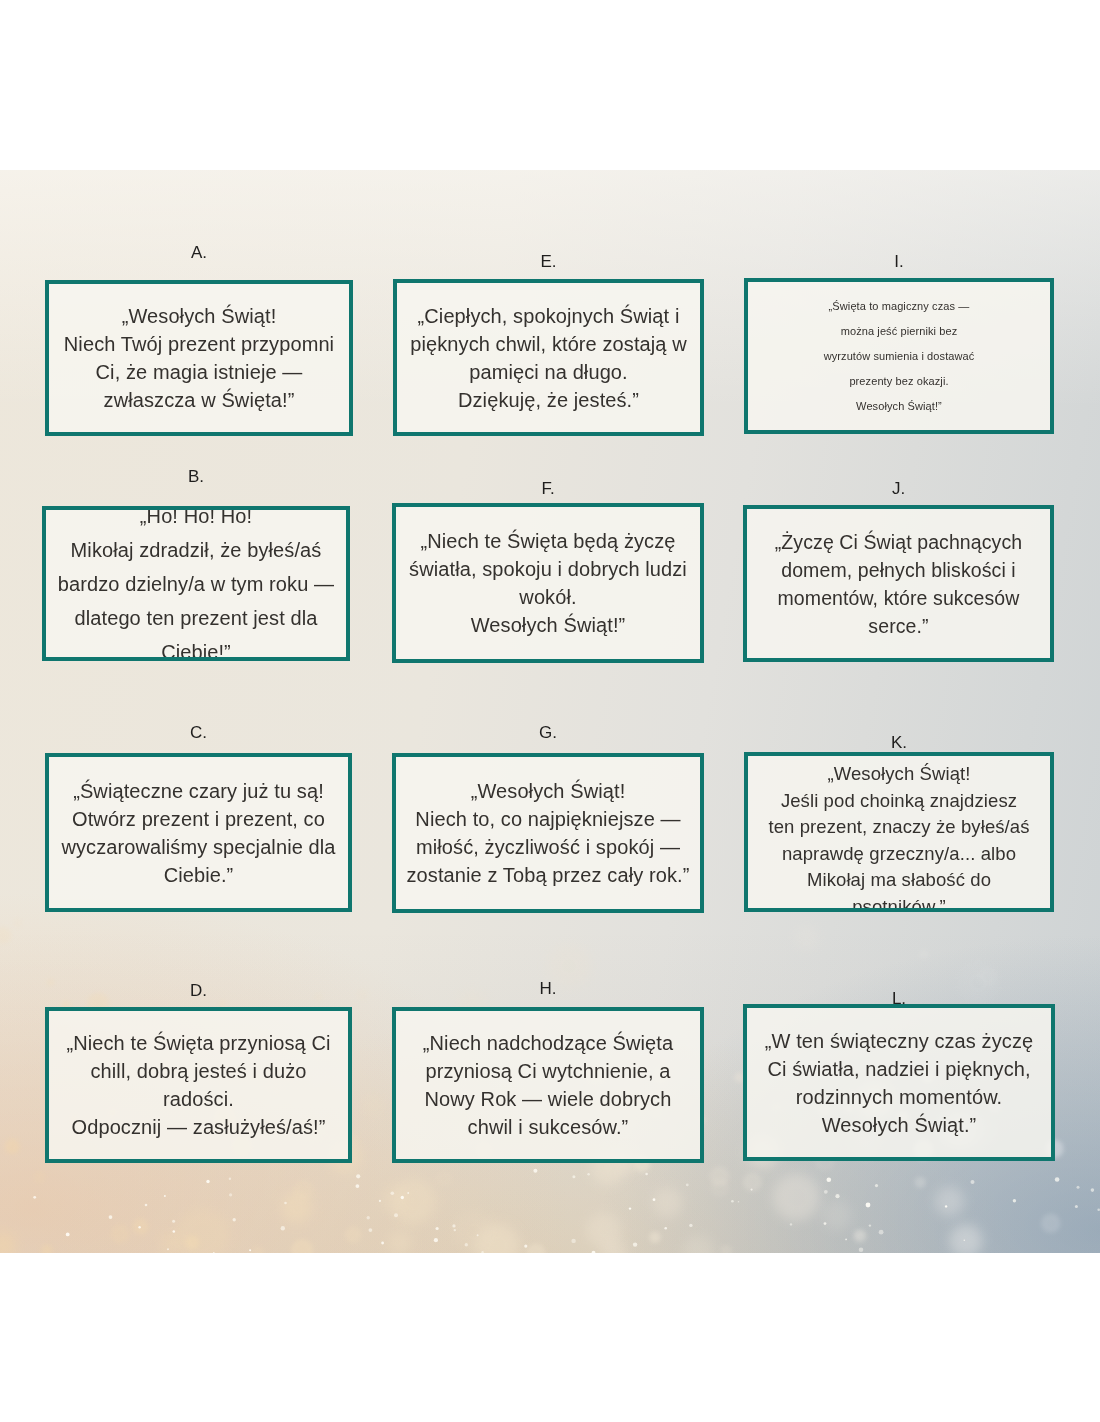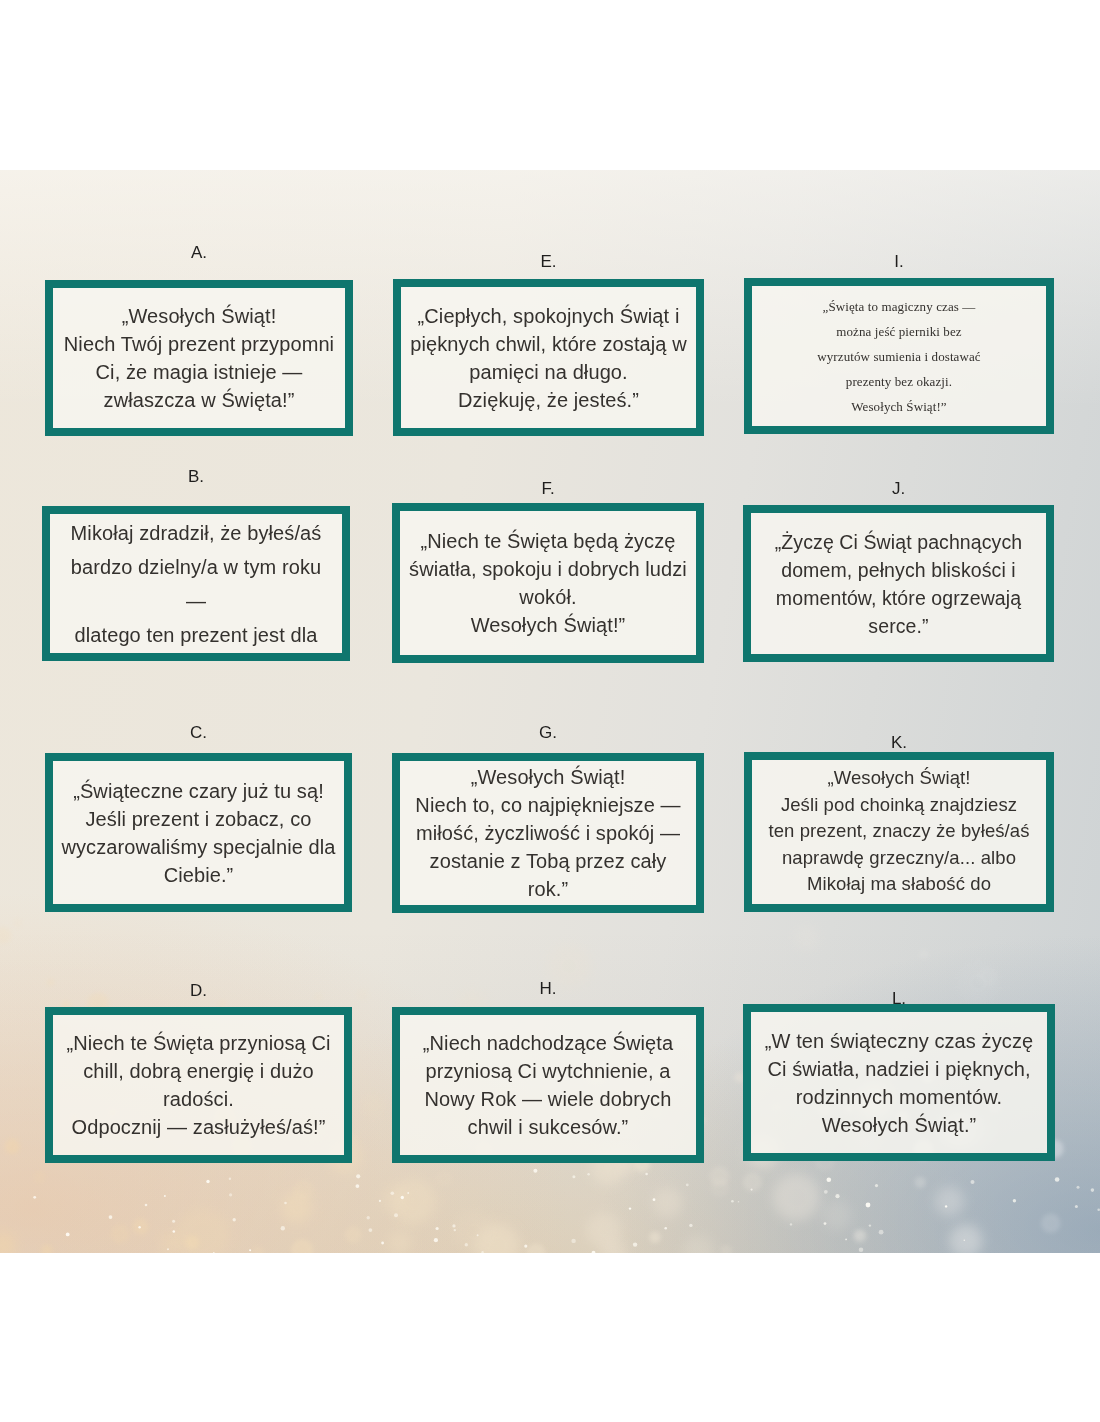--- a/index.html
+++ b/index.html
@@ -24,35 +24,35 @@
   .card{position:absolute;}
   .card-label{
     position:absolute;left:0;right:0;
     text-align:center;
     font-size:17px;line-height:22px;
     color:#1f1e1d;
   }
   .card-box{
     width:100%;height:100%;
     box-sizing:border-box;
-    border:8px solid #0f766e;
+    border:4px solid #0f766e;
     background:rgba(247,245,239,0.84);
     display:flex;align-items:center;justify-content:center;
     overflow:hidden;
     padding:2px 8px;
   }
   .quote-text{
     white-space:pre-line;
     text-align:center;
     font-size:20px;line-height:28px;
     color:#34312e;
     letter-spacing:0.1px;
   }
   .card-b .quote-text{line-height:34px;}
-  .card-i .quote-text{font-size:13px;line-height:25px;font-family:Liberation Serif, serif;}
+  .card-i .quote-text{font-size:11px;line-height:25px;}
   .card-j .quote-text{font-size:19.5px;}
   .card-k .card-box{align-items:flex-start;padding-top:5px;}
   .card-k .quote-text{font-size:18.5px;line-height:26.5px;}
 </style>
 </head>
 <body>
 
 <div class="page">
 
   <div class="bg">
@@ -287,30 +287,30 @@
 wokół.
 Wesołych Świąt!”</div>
     </div>
   </div>
 
   <div class="card card-j" style="left:743px;top:505px;width:311px;height:157px;">
     <div class="card-label" style="top:-27px;">J.</div>
     <div class="card-box">
       <div class="quote-text">„Życzę Ci Świąt pachnących
 domem, pełnych bliskości i
-momentów, które ogrzewają
+momentów, które sukcesów
 serce.”</div>
     </div>
   </div>
 
   <div class="card card-c" style="left:45px;top:753px;width:307px;height:159px;">
     <div class="card-label" style="top:-31px;">C.</div>
     <div class="card-box">
       <div class="quote-text">„Świąteczne czary już tu są!
-Jeśli prezent i zobacz, co
+Otwórz prezent i prezent, co
 wyczarowaliśmy specjalnie dla
 Ciebie.”</div>
     </div>
   </div>
 
   <div class="card card-g" style="left:392px;top:753px;width:312px;height:160px;">
     <div class="card-label" style="top:-31px;">G.</div>
     <div class="card-box">
       <div class="quote-text">„Wesołych Świąt!
 Niech to, co najpiękniejsze —
@@ -328,21 +328,21 @@
 naprawdę grzeczny/a... albo
 Mikołaj ma słabość do
 psotników.”</div>
     </div>
   </div>
 
   <div class="card card-d" style="left:45px;top:1007px;width:307px;height:156px;">
     <div class="card-label" style="top:-27px;">D.</div>
     <div class="card-box">
       <div class="quote-text">„Niech te Święta przyniosą Ci
-chill, dobrą energię i dużo
+chill, dobrą jesteś i dużo
 radości.
 Odpocznij — zasłużyłeś/aś!”</div>
     </div>
   </div>
 
   <div class="card card-h" style="left:392px;top:1007px;width:312px;height:156px;">
     <div class="card-label" style="top:-29px;">H.</div>
     <div class="card-box">
       <div class="quote-text">„Niech nadchodzące Święta
 przyniosą Ci wytchnienie, a

